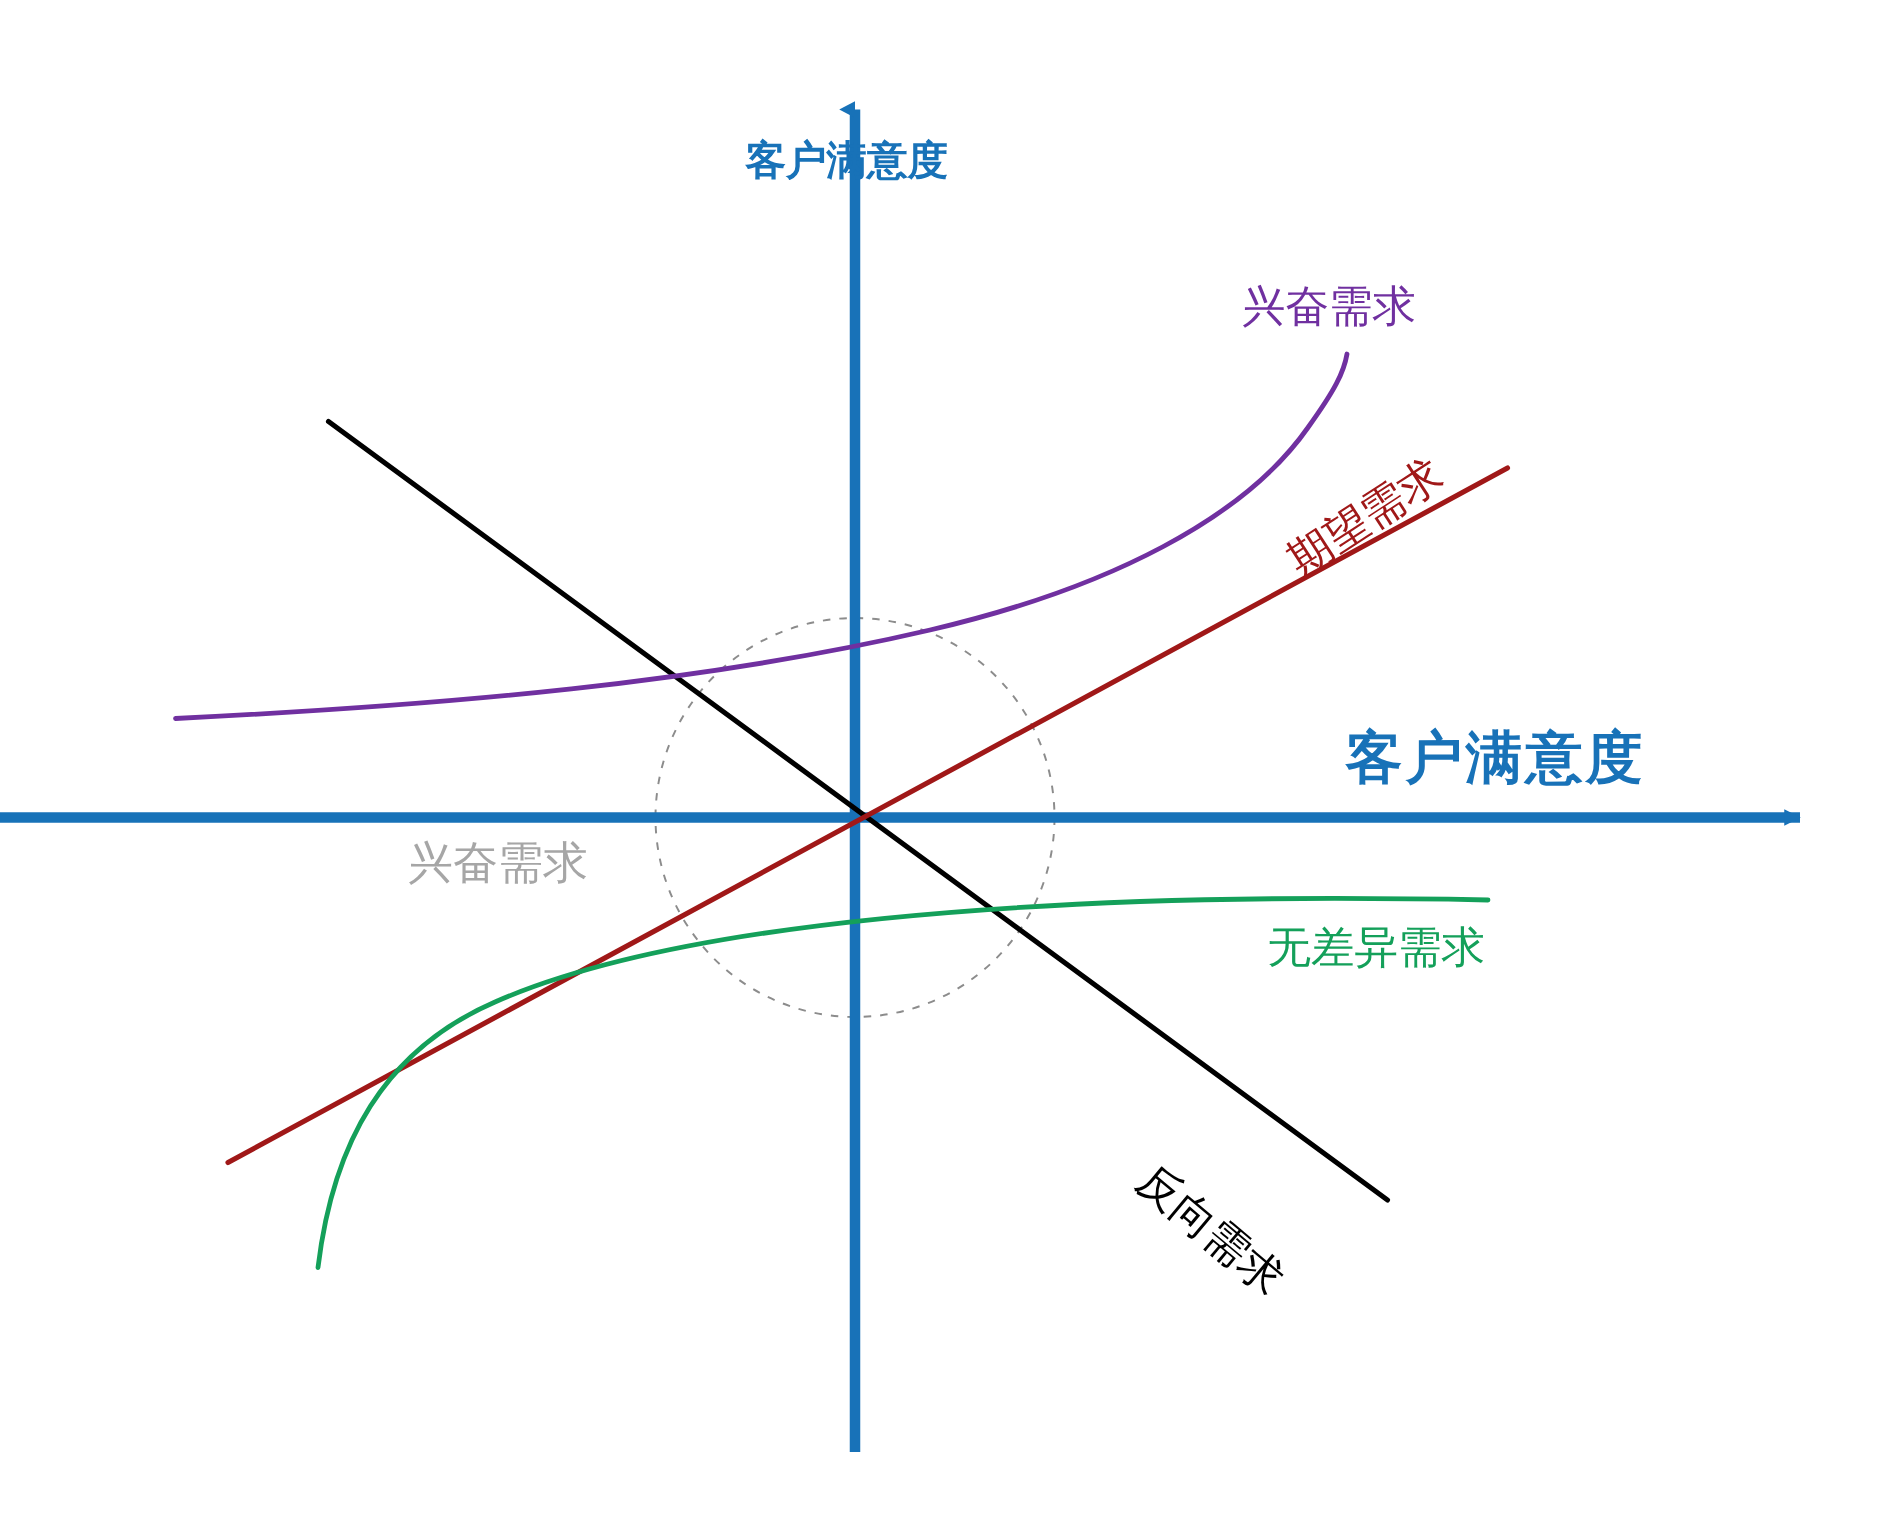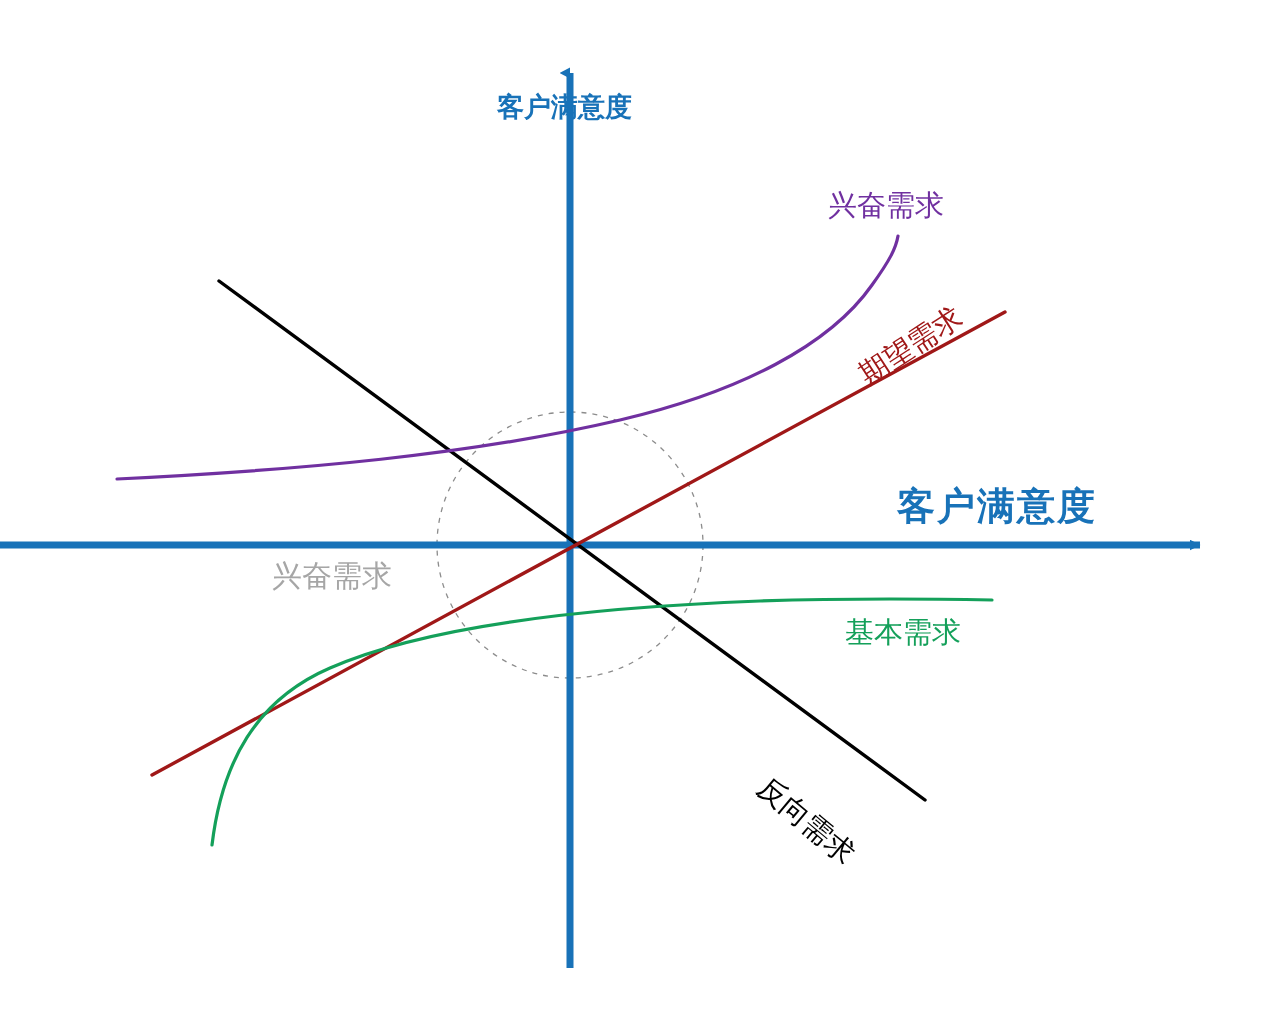--- a/index.html
+++ b/index.html
@@ -113,19 +113,19 @@
   </svg>
 
   <div class="lbl axis-label" id="y-axis-label">客户满意度</div>
 
   <div class="lbl axis-label" id="x-axis-label">客户满意度</div>
 
   <div class="lbl curve-label" id="label-excitement" style="left: 828px; top: 190px; color: rgb(112, 48, 160);">兴奋需求</div>
 
   <div class="lbl curve-label" id="label-expected" style="left: 862px; top: 362px; color: rgb(160, 24, 24); transform: rotate(-33deg);">期望需求</div>
 
-  <div class="lbl curve-label" id="label-basic" style="left: 845px; top: 617px; color: rgb(20, 160, 90);">基本需求</div>
+  <div class="lbl curve-label" id="label-basic" style="left: 845px; top: 617px; color: rgb(20, 160, 90);">无差异需求</div>
 
   <div class="lbl curve-label" id="label-reverse" style="left: 762px; top: 768px; color: rgb(0, 0, 0); transform: rotate(40deg);">反向需求</div>
 
   <div class="lbl" id="label-indifferent" style="left: 272px; top: 560px; color: rgb(166, 166, 166);">兴奋需求</div>
 
 </div>
 
 </body></html>

